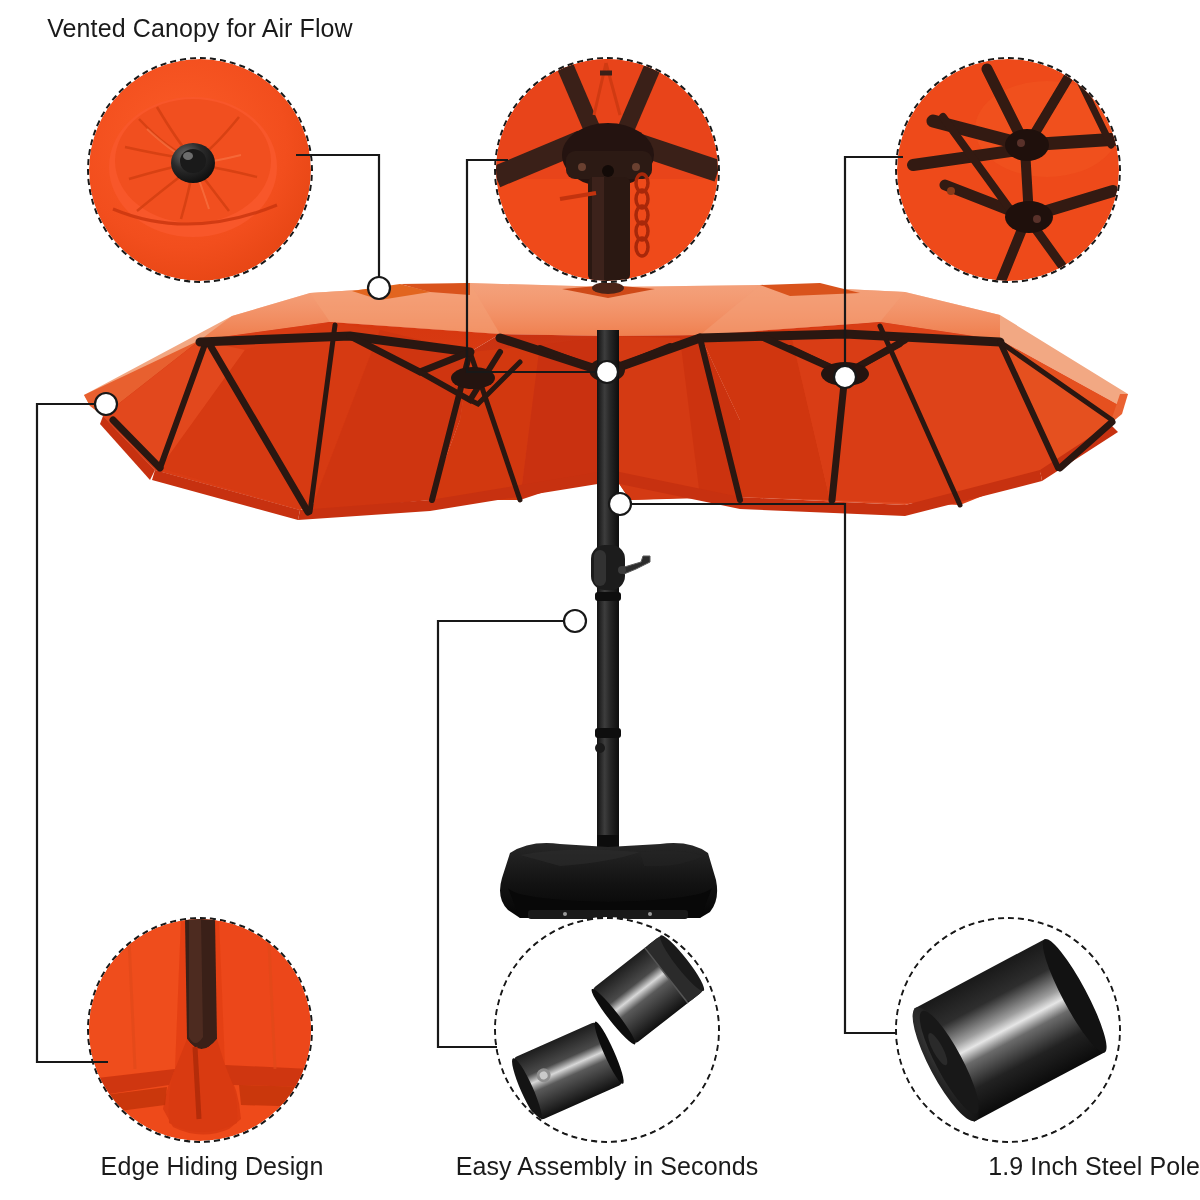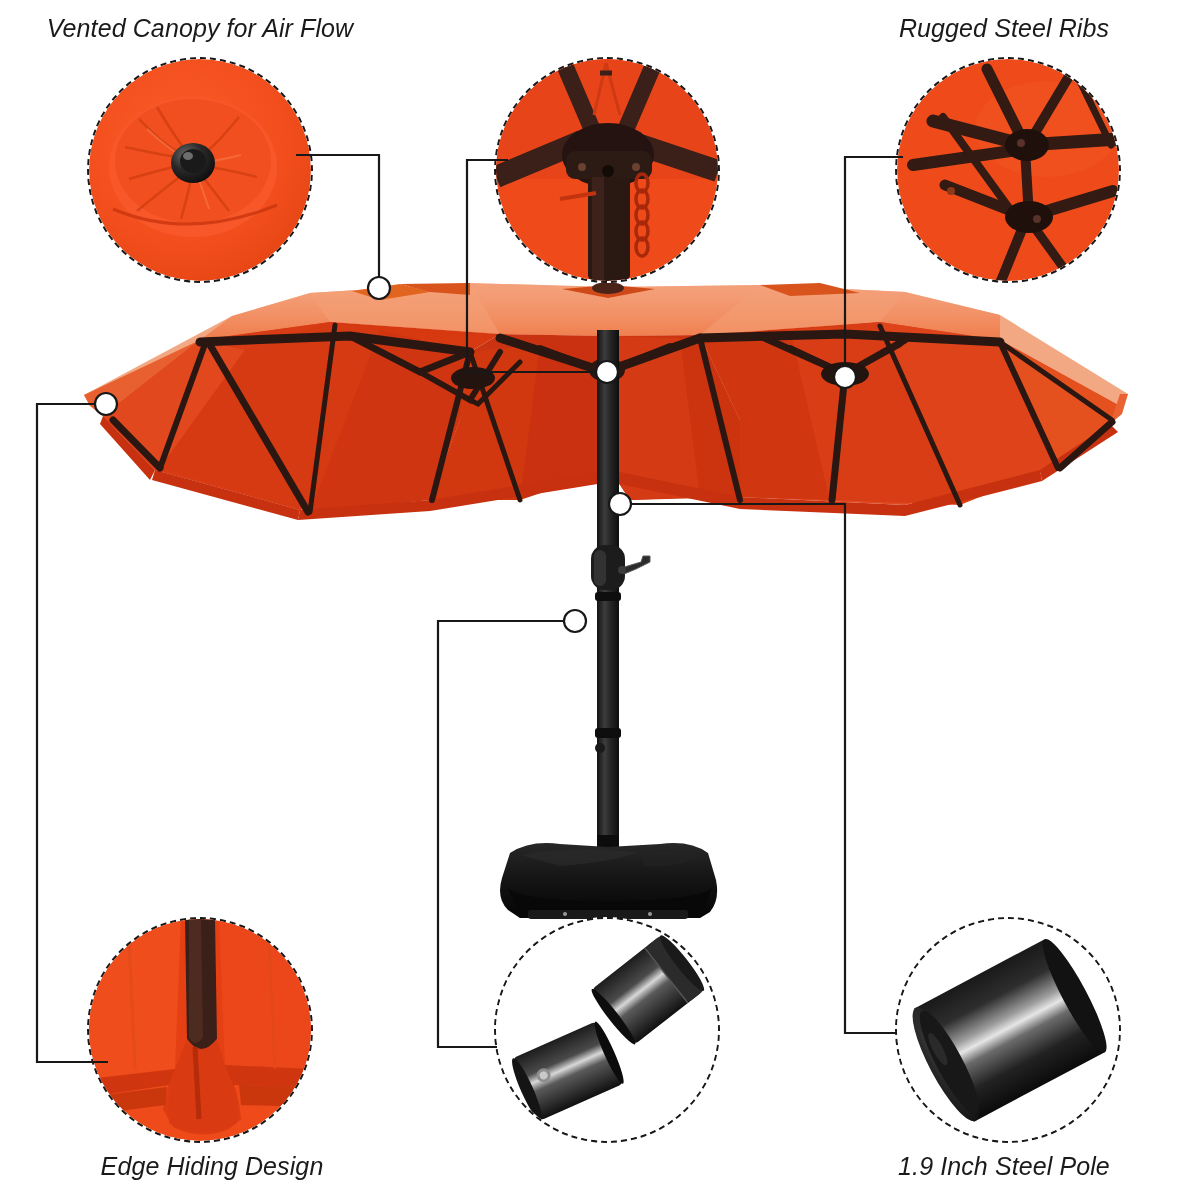--- a/index.html
+++ b/index.html
@@ -8,21 +8,20 @@
     padding: 0;
     background: #ffffff;
   }
   #page {
     position: relative;
     width: 1200px;
     height: 1200px;
     background: #ffffff;
     overflow: hidden;
     font-family: "Liberation Sans", sans-serif;
-    font-style: italic;
   }
   .callout-label {
     position: absolute;
     text-align: center;
     color: #1a1a1a;
     font-size: 25px;
     font-family: "Liberation Sans", sans-serif;
     font-weight: 400;
     letter-spacing: 0.1px;
     white-space: nowrap;
@@ -301,21 +300,20 @@
           <ellipse cx="146" cy="124" rx="6" ry="9"></ellipse>
           <ellipse cx="146" cy="140" rx="6" ry="9"></ellipse>
           <ellipse cx="146" cy="156" rx="6" ry="9"></ellipse>
           <ellipse cx="146" cy="172" rx="6" ry="9"></ellipse>
           <ellipse cx="146" cy="188" rx="6" ry="9"></ellipse>
         </g>
       </svg>
     </div>
   </div>
 
-  <div class="callout-label" style="left:808px; top:14px; width:392px;">Rugged Steel Ribs</div>
   <div class="callout-circle" style="left:895px; top:57px; width:226px; height:226px;">
     <div class="circle-inner">
       <svg width="222" height="222" viewBox="0 0 222 222">
         <rect width="222" height="222" fill="#ee4a1a"></rect>
         <path d="M 60 0 Q 120 40 200 36 L 210 120 Q 140 140 70 110 Z" fill="#f2552200"></path>
         <ellipse cx="150" cy="70" rx="72" ry="48" fill="#f1561f" opacity="0.5"></ellipse>
         <g stroke="#33191 2" fill="none"></g>
         <g stroke="#331a12" fill="none" stroke-linecap="round">
           <path d="M 36 62 L 128 86" stroke-width="13"></path>
           <path d="M 128 86 L 222 80" stroke-width="13"></path>
@@ -378,20 +376,21 @@
         <g transform="rotate(-24 72 152)">
           <rect x="26" y="118" width="92" height="68" rx="5" fill="url(#gCyl)"></rect>
           <ellipse cx="27" cy="152" rx="6" ry="34" fill="#141414"></ellipse>
           <ellipse cx="117" cy="152" rx="5" ry="34" fill="#0c0c0c"></ellipse>
           <circle cx="48" cy="146" r="7" fill="#8e8e8e"></circle>
           <circle cx="48" cy="146" r="4" fill="#c9c9c9"></circle>
         </g>
       </svg>
     </div>
   </div>
+  <div class="callout-label" style="left:407px; top:1152px; width:400px;">Easy Assembly in Seconds</div>
 
   <div class="callout-circle" style="left:895px; top:917px; width:226px; height:226px;">
     <div class="circle-inner">
       <svg width="222" height="222" viewBox="0 0 222 222">
         <rect width="222" height="222" fill="#ffffff"></rect>
         <g transform="rotate(-28 111 111)">
           <defs>
             <linearGradient id="bigCyl" x1="0" y1="0" x2="0" y2="1">
               <stop offset="0" stop-color="#191919"></stop>
               <stop offset="0.22" stop-color="#2e2e2e"></stop>
@@ -409,21 +408,21 @@
           </defs>
           <rect x="38" y="48" width="148" height="128" fill="url(#bigCyl)"></rect>
           <ellipse cx="186" cy="112" rx="12" ry="64" fill="#121212"></ellipse>
           <ellipse cx="40" cy="112" rx="16" ry="64" fill="url(#capGrad)"></ellipse>
           <ellipse cx="44" cy="112" rx="13" ry="58" fill="#181818"></ellipse>
           <ellipse cx="40" cy="95" rx="5" ry="18" fill="#3c3c3c" opacity="0.5"></ellipse>
         </g>
       </svg>
     </div>
   </div>
-  <div class="callout-label" style="left:808px; top:1152px; width:392px;">1.9 Inch Steel Pole</div>
+  <div class="callout-label" style="left:808px; top:1152px; width:392px;text-align:right;">1.9 Inch Steel Pole</div>
 
   <svg class="overlay" viewBox="0 0 1200 1200">
     <g fill="none" stroke="#181818" stroke-width="2.2">
       <path d="M 296 155 L 379 155 L 379 278"></path>
       <path d="M 508 160 L 467 160 L 467 372 L 597 372"></path>
       <path d="M 903 157 L 845 157 L 845 367"></path>
       <path d="M 96 404 L 37 404 L 37 1062 L 108 1062"></path>
       <path d="M 565 621 L 438 621 L 438 1047 L 497 1047"></path>
       <path d="M 630 504 L 845 504 L 845 1033 L 897 1033"></path>
     </g>

